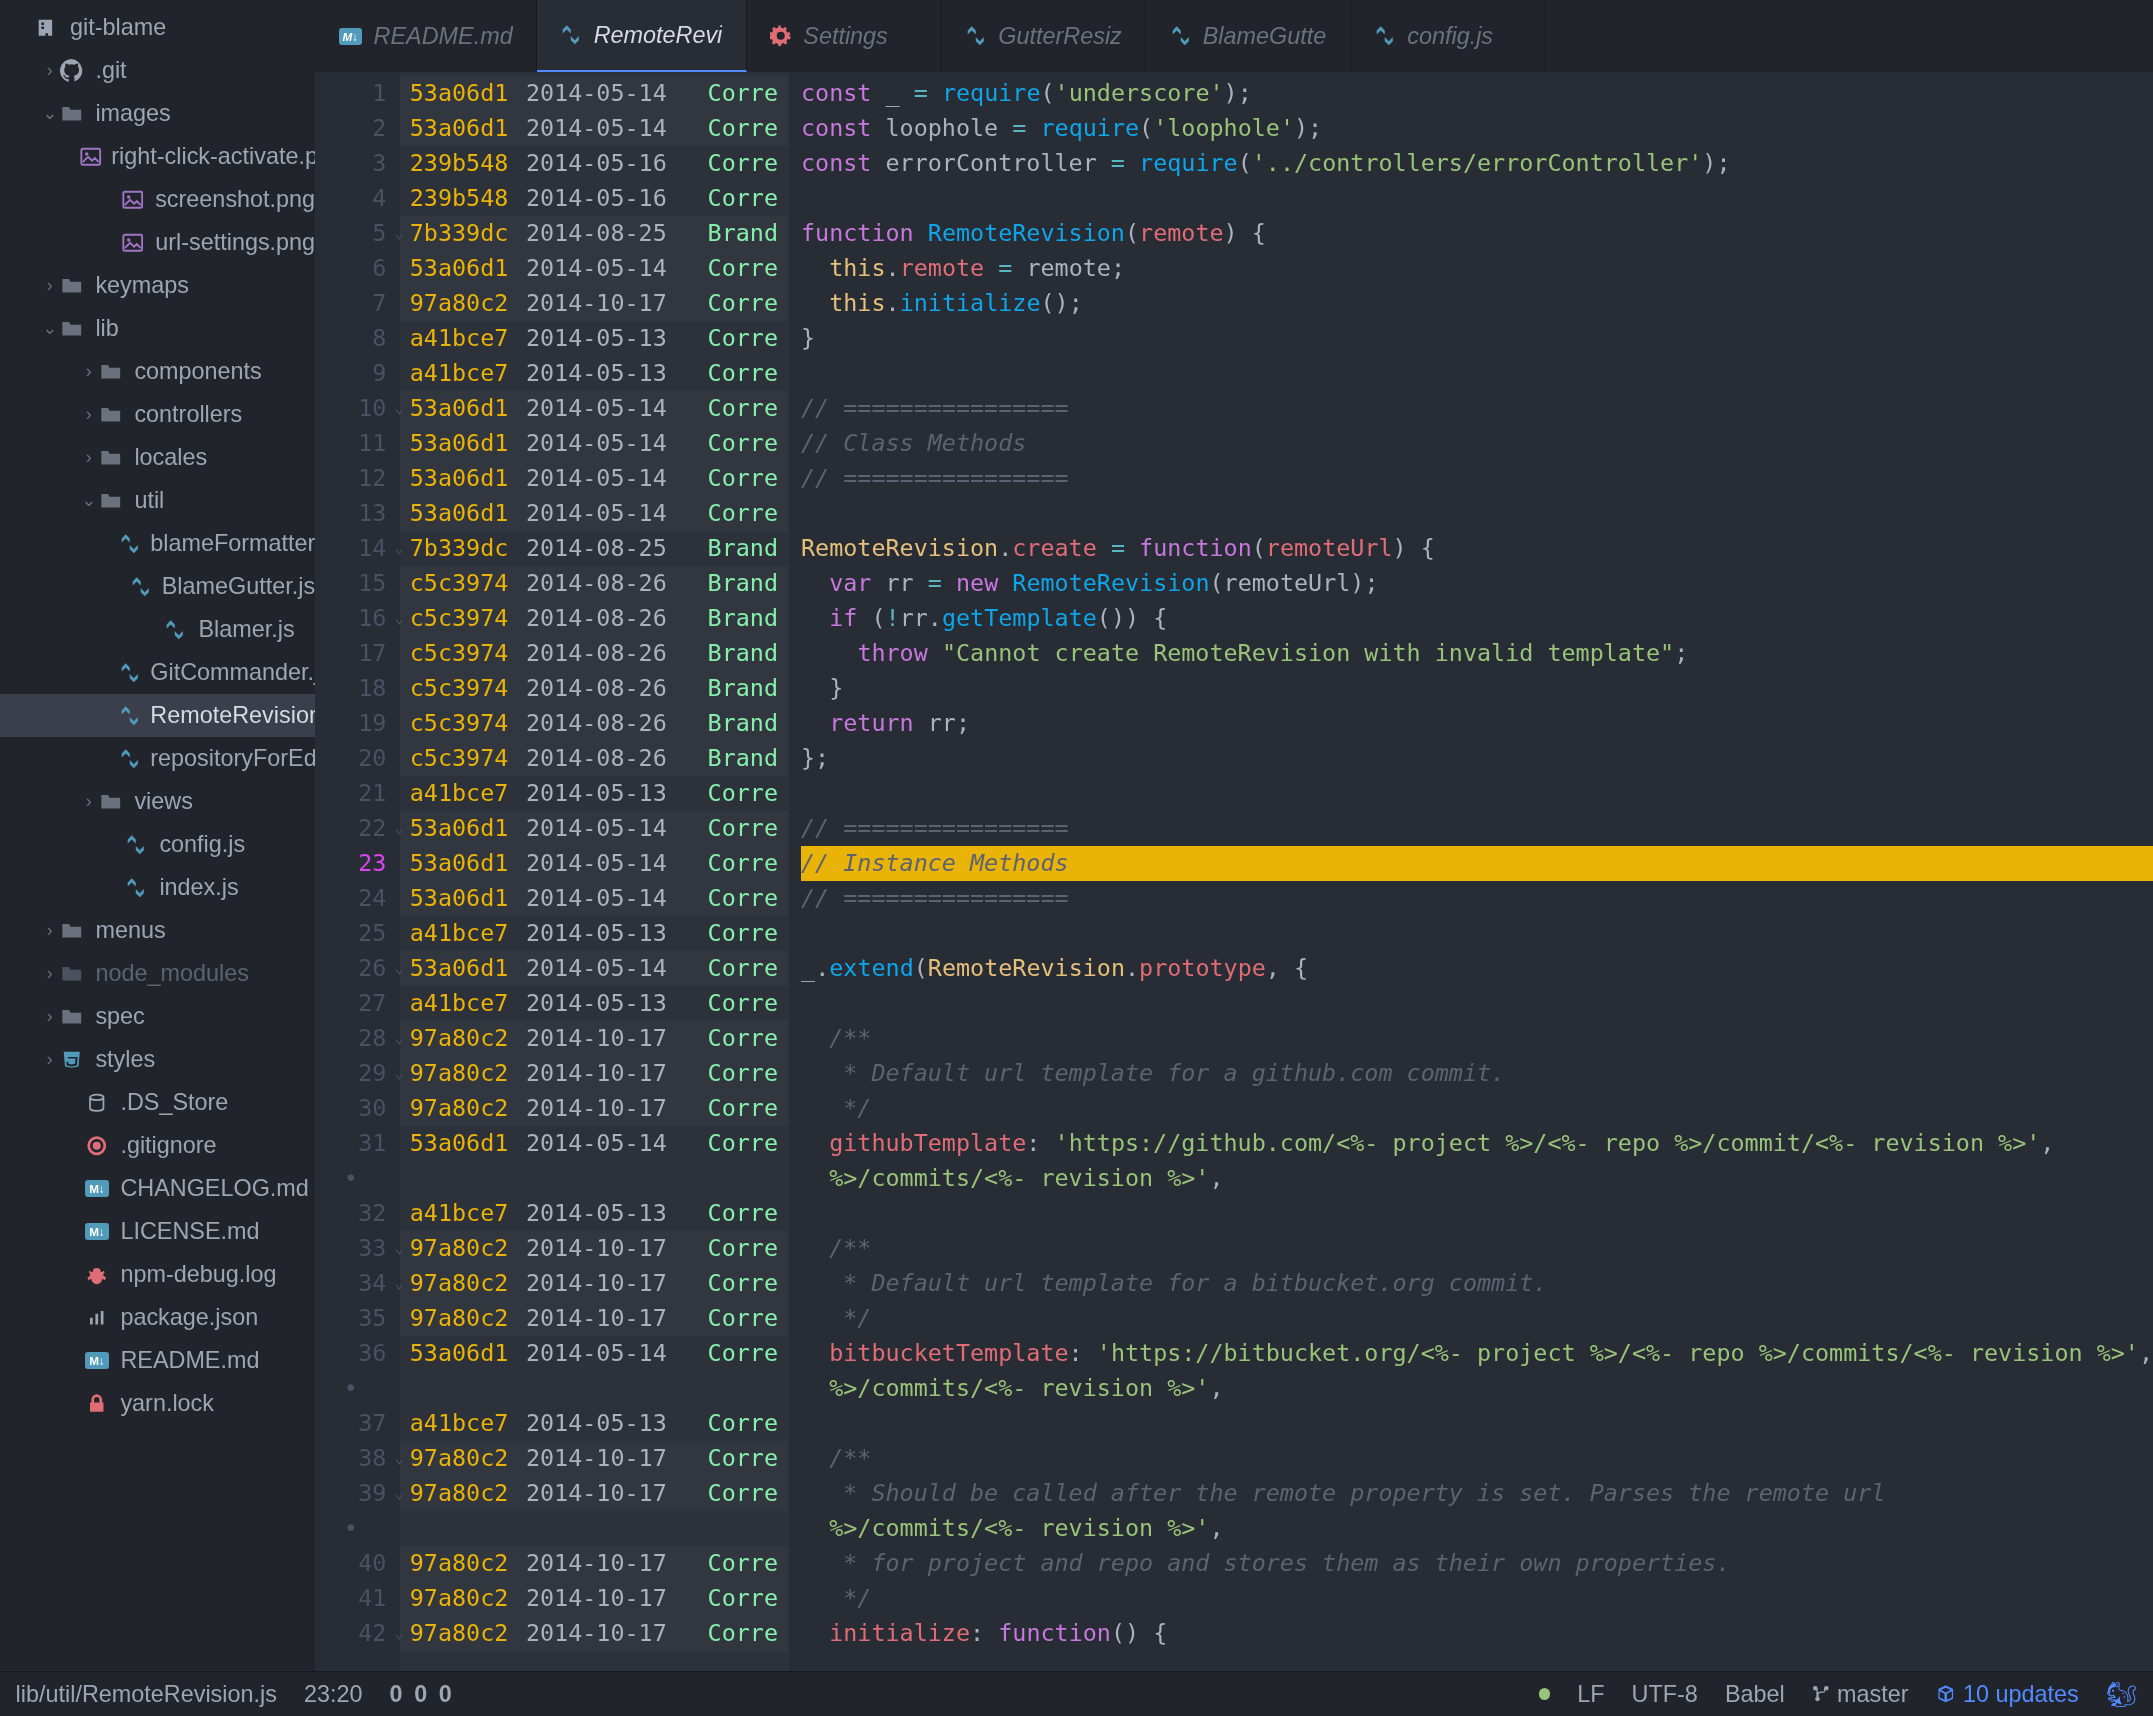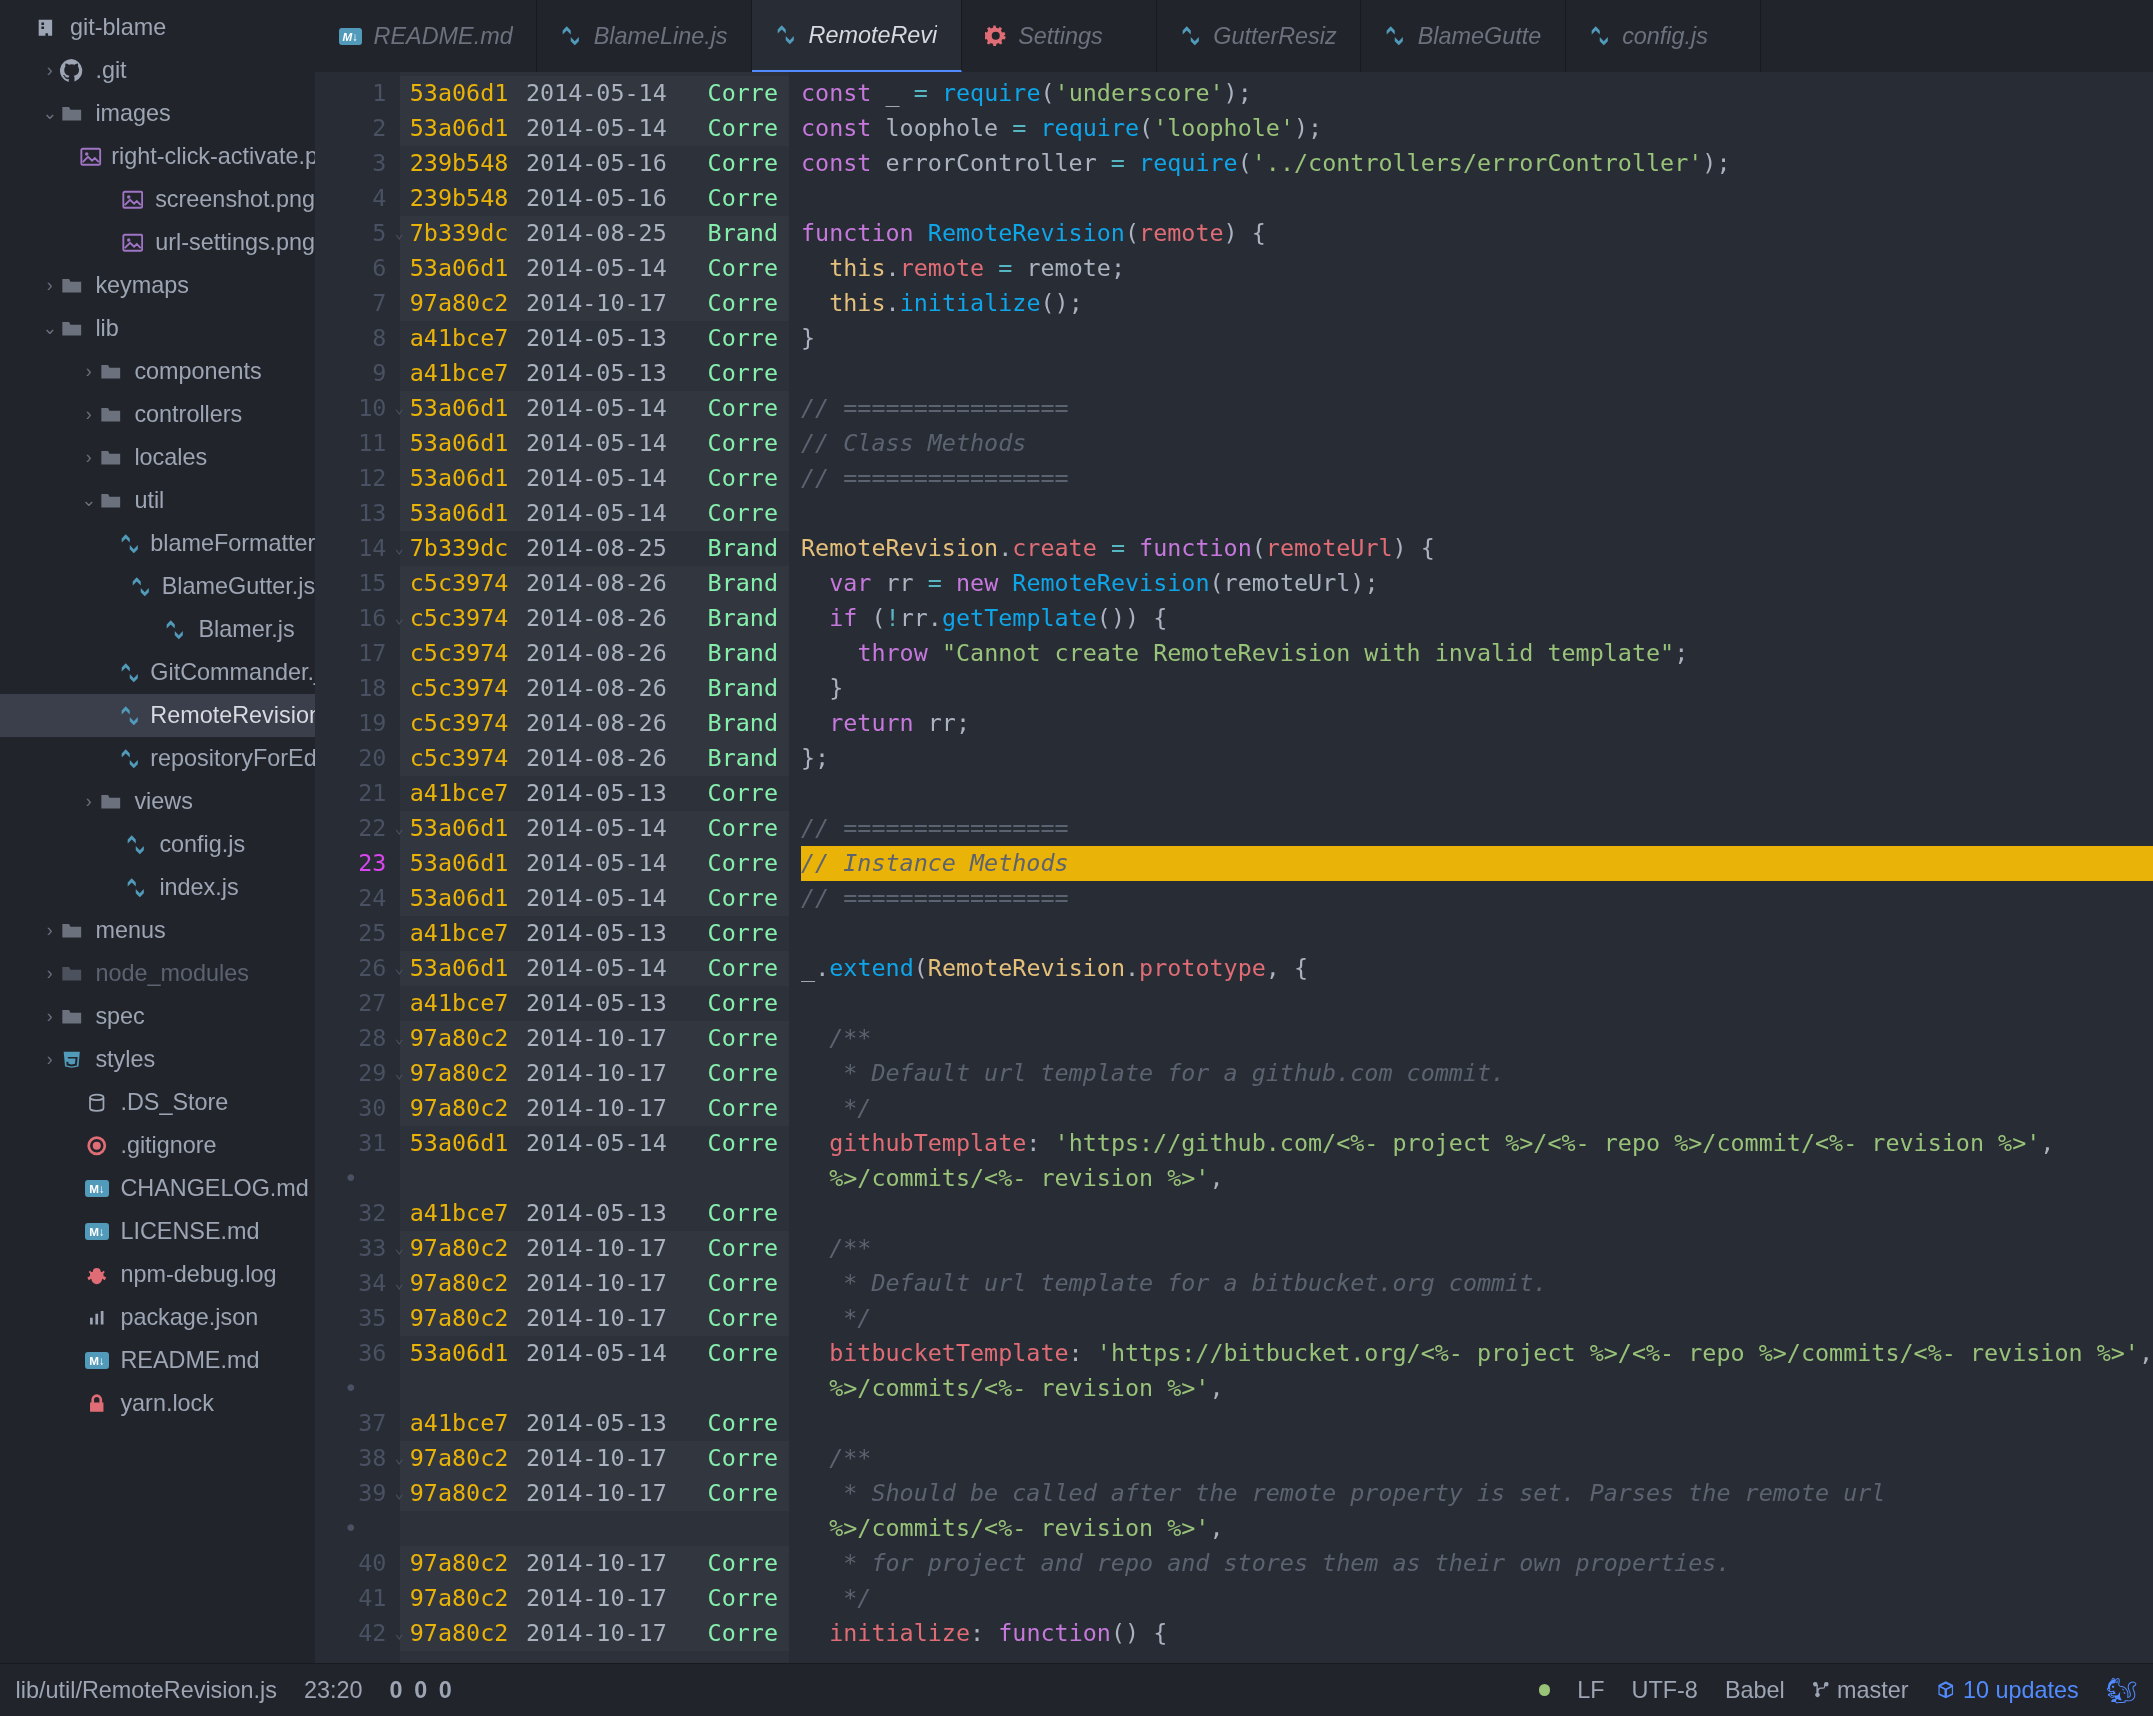--- a/index.html
+++ b/index.html
@@ -134,21 +134,21 @@
 .tok-var { color: #e06c75; }
 .tok-op { color: #56b6c2; }
 .tok-this { color: #e5c07b; }
 .tok-cls { color: #e5c07b; }
 .tok-comm { color: #5c6370; font-style: italic; }
 .tok-prop { color: #e06c75; }
 .tok-def { color: #abb2bf; }
 .tok-punc { color: #abb2bf; }
 
 .status-bar {
-  height: 53px;
+  height: 45px;
   background: #21252b;
   display: flex;
   align-items: center;
   padding: 0 15.6px;
   font-size: 23.4px;
   color: #9da5b4;
   justify-content: space-between;
   border-top: 1px solid #181a1f;
 }
 .status-left, .status-right { display: flex; align-items: center; gap: 27px; }
@@ -482,28 +482,20 @@
         <span class="label">yarn.lock</span>
       </div>
     </div>
   <div class="editor-area">
     <div class="tab-bar" id="tabs">
         <div class="tab">
           <span class="tab-icon">
             <span class="ic-md">M↓</span>
           </span>
           <span class="tab-label">README.md</span>
-        </div>
-        <div class="tab">
-          <span class="tab-icon">
-            <svg width="21.5" height="21.5" viewBox="0 0 16 16">
-              <path fill="#519aba" d="M5 1l-3 3v3l3-3 3 3V4L5 1zm6 14l3-3v-3l-3 3-3-3v3l3 3z"></path>
-            </svg>
-          </span>
-          <span class="tab-label">BlameLine.js</span>
         </div>
         <div class="tab active">
           <span class="tab-icon">
             <svg width="21.5" height="21.5" viewBox="0 0 16 16">
               <path fill="#519aba" d="M5 1l-3 3v3l3-3 3 3V4L5 1zm6 14l3-3v-3l-3 3-3-3v3l3 3z"></path>
             </svg>
           </span>
           <span class="tab-label">RemoteRevi</span>
         </div>
         <div class="tab">

